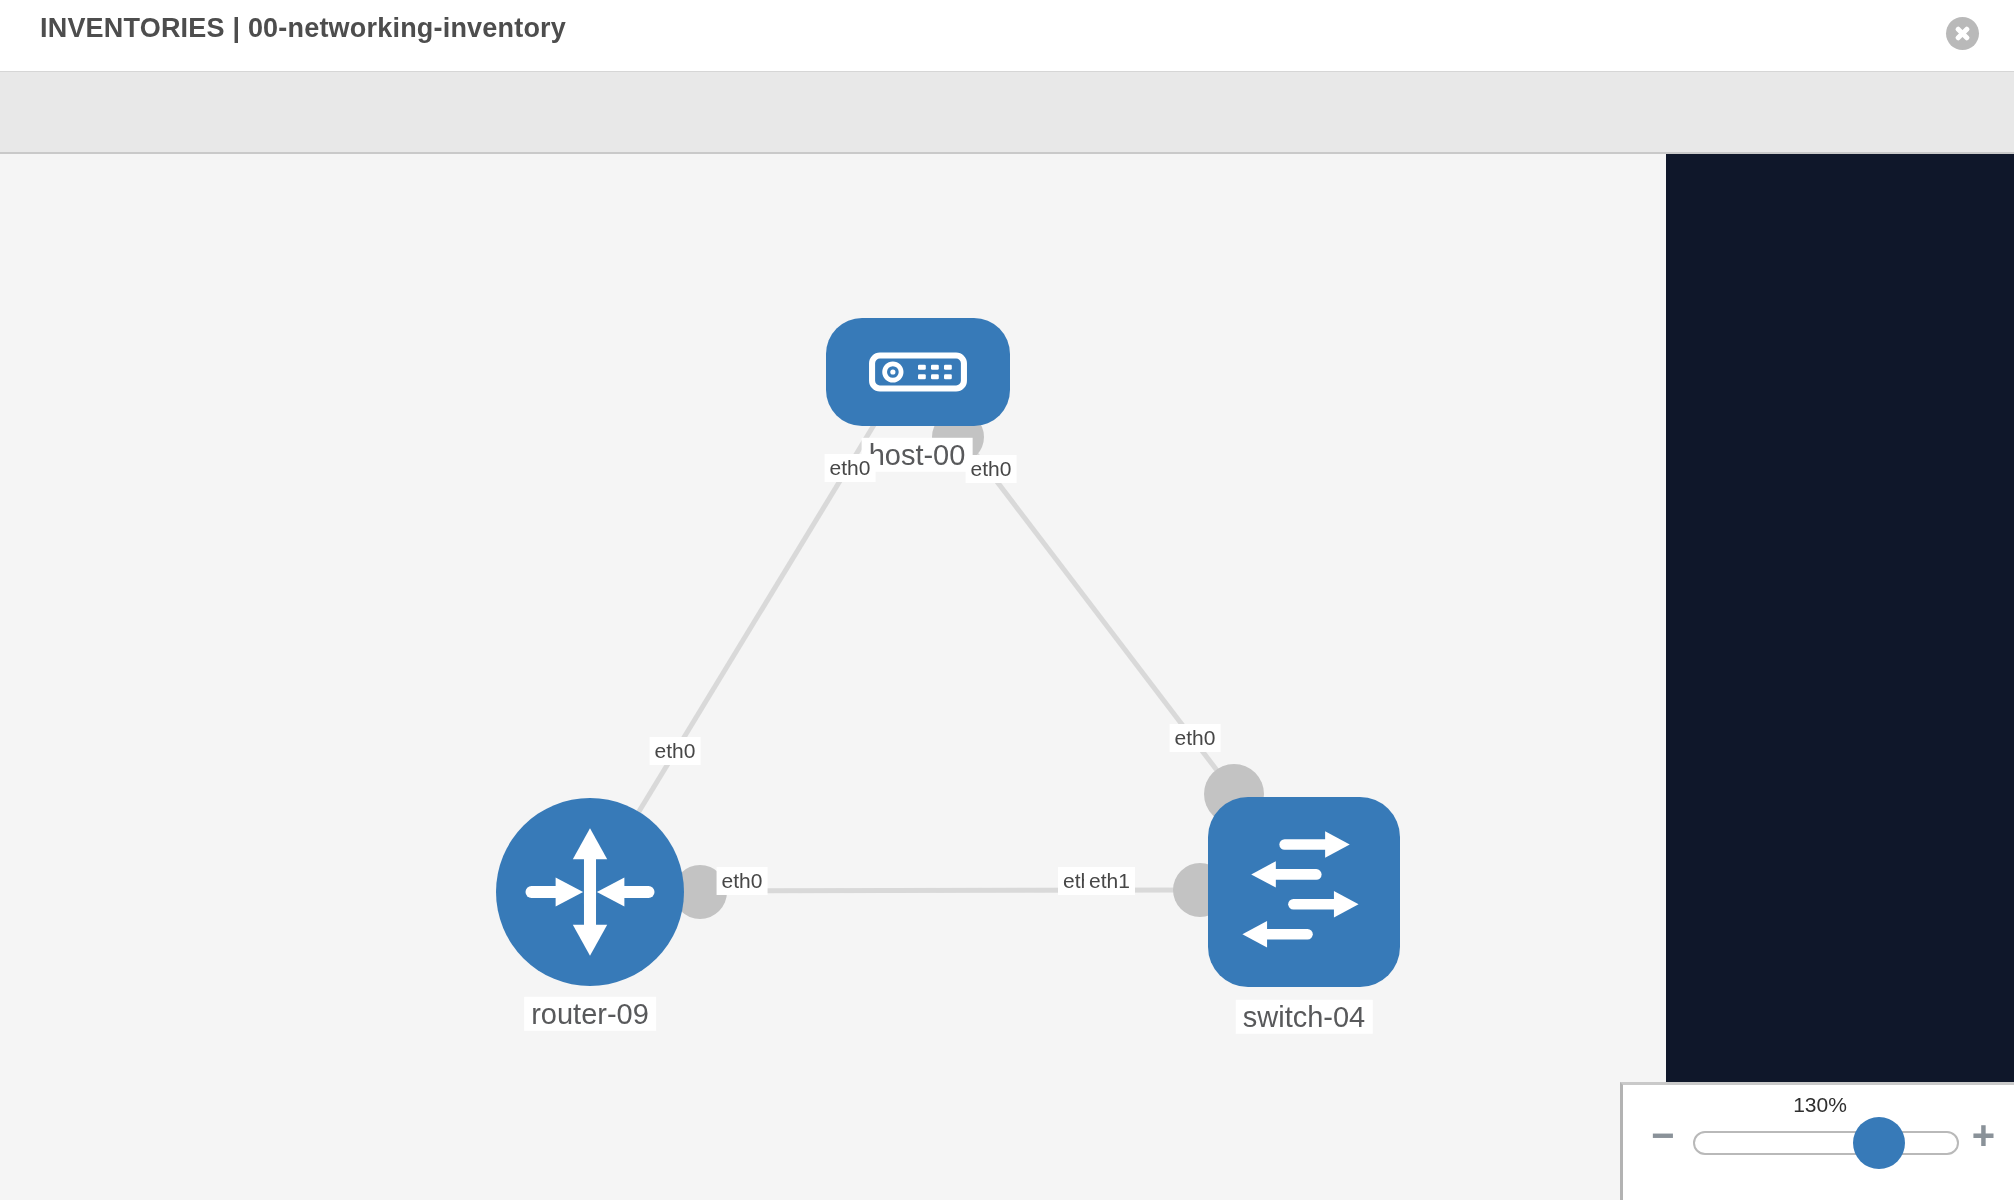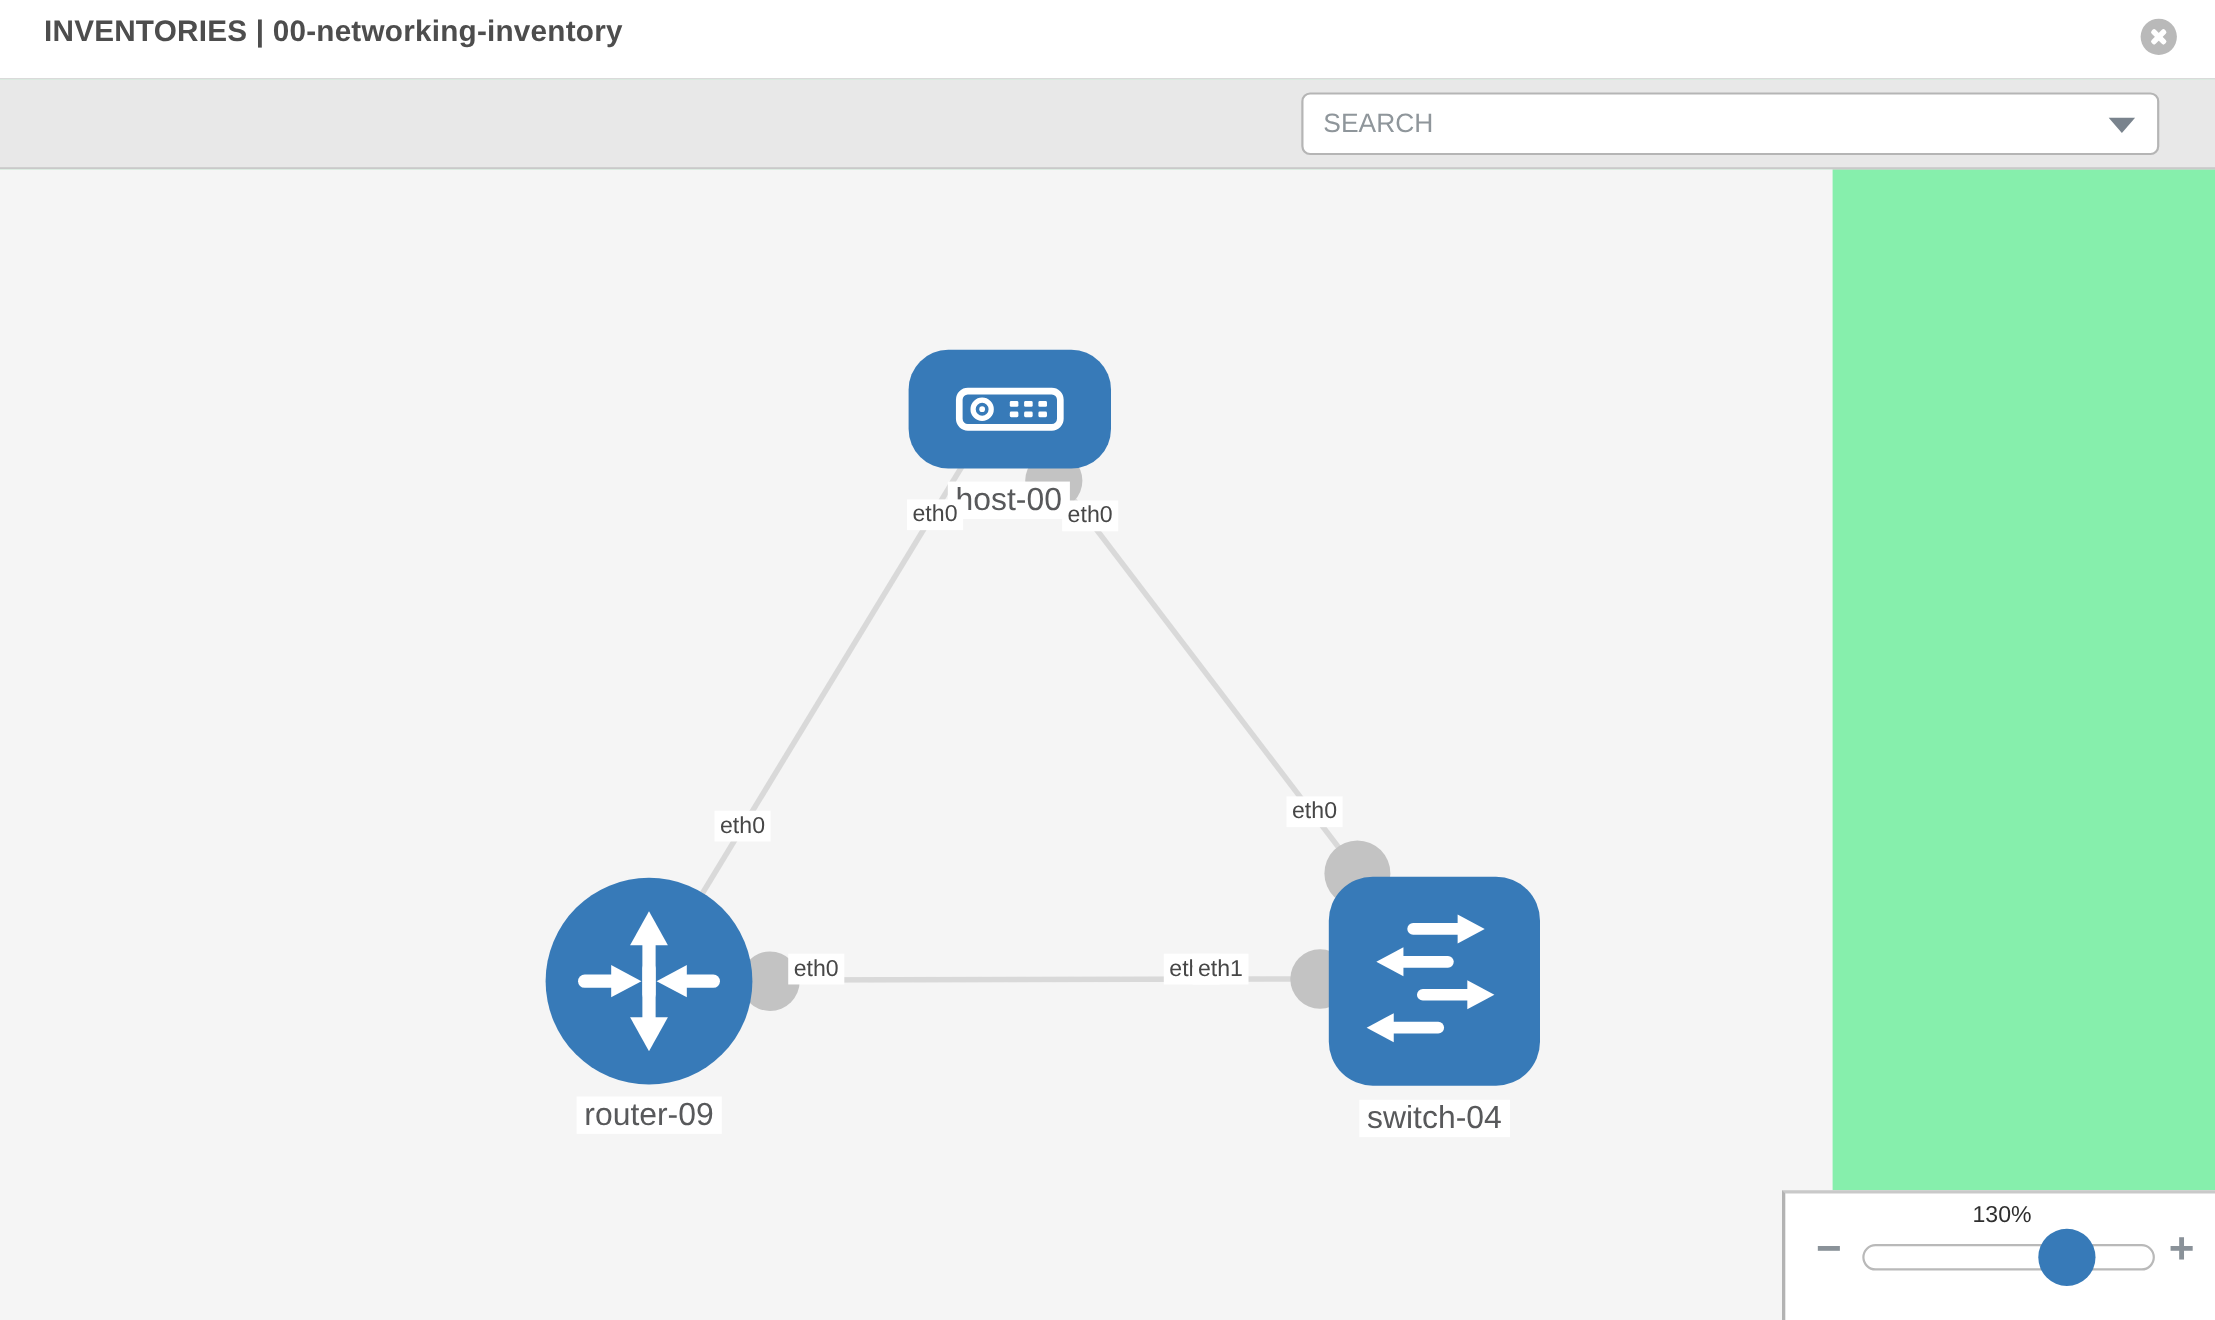--- a/index.html
+++ b/index.html
@@ -1,18 +1,18 @@
 <!DOCTYPE html>
 <html><head>
 <meta charset="utf-8">
 <style>
   html,body{margin:0;padding:0;background:#fff;}
   .app{
     position:relative;width:2014px;height:1200px;overflow:hidden;
-    font-family:"Liberation Sans",sans-serif;background:#86efac;
+    font-family:"Liberation Sans",sans-serif;background:#0f172a;
   }
   
   .header{position:absolute;left:0;top:0;width:2014px;height:71px;background:#ffffff;border-bottom:1px solid #d6d6d6;}
   .page-title{position:absolute;left:40px;top:13px;font-size:27px;font-weight:bold;color:#4d4d4d;letter-spacing:.2px;}
   .close-btn{position:absolute;right:35px;top:17px;width:33px;height:33px;border-radius:50%;background:#b9b9b9;cursor:pointer;}
   .close-btn::before,.close-btn::after{
     content:"";position:absolute;left:8px;top:14px;width:17px;height:5px;background:#fff;border-radius:2px;
   }
   .close-btn::before{transform:rotate(45deg);}
   .close-btn::after{transform:rotate(-45deg);}
@@ -83,24 +83,20 @@
         </svg>
     </div>
     <div class="tool-icon icon-key">
       <svg viewBox="0 0 512 512">
           <g transform="translate(512,0) scale(-1,1)">
             <path d="M512 176.001C512 273.203 433.202 352 336 352c-11.22 0-22.19-1.062-32.827-3.069l-24.012 27.014A23.999 23.999 0 0 1 261.223 384H224v40c0 13.255-10.745 24-24 24h-40v40c0 13.255-10.745 24-24 24H24c-13.255 0-24-10.745-24-24v-78.059c0-6.365 2.529-12.47 7.029-16.971l161.802-161.802C163.108 213.814 160 195.271 160 176 160 78.798 238.797.001 335.999 0 433.488-.001 512 78.511 512 176.001zM336 128c0 26.51 21.49 48 48 48s48-21.49 48-48-21.49-48-48-48-48 21.49-48 48z"></path>
           </g>
         </svg>
     </div>
 
-    <div class="select-box search-box">
-      <span class="sel-label">SEARCH</span>
-      <span class="caret"></span>
-    </div>
   </div>
 
   <div class="canvas">
 
     <svg class="edges" width="2014" height="1046" viewBox="0 154 2014 1046">
 
       <line x1="880" y1="415" x2="590" y2="892" stroke="#d9d9d9" stroke-width="5"></line>
       <line x1="950" y1="420" x2="1238" y2="798" stroke="#d9d9d9" stroke-width="5"></line>
       <line x1="590" y1="891" x2="1204" y2="890" stroke="#d9d9d9" stroke-width="5"></line>
 

